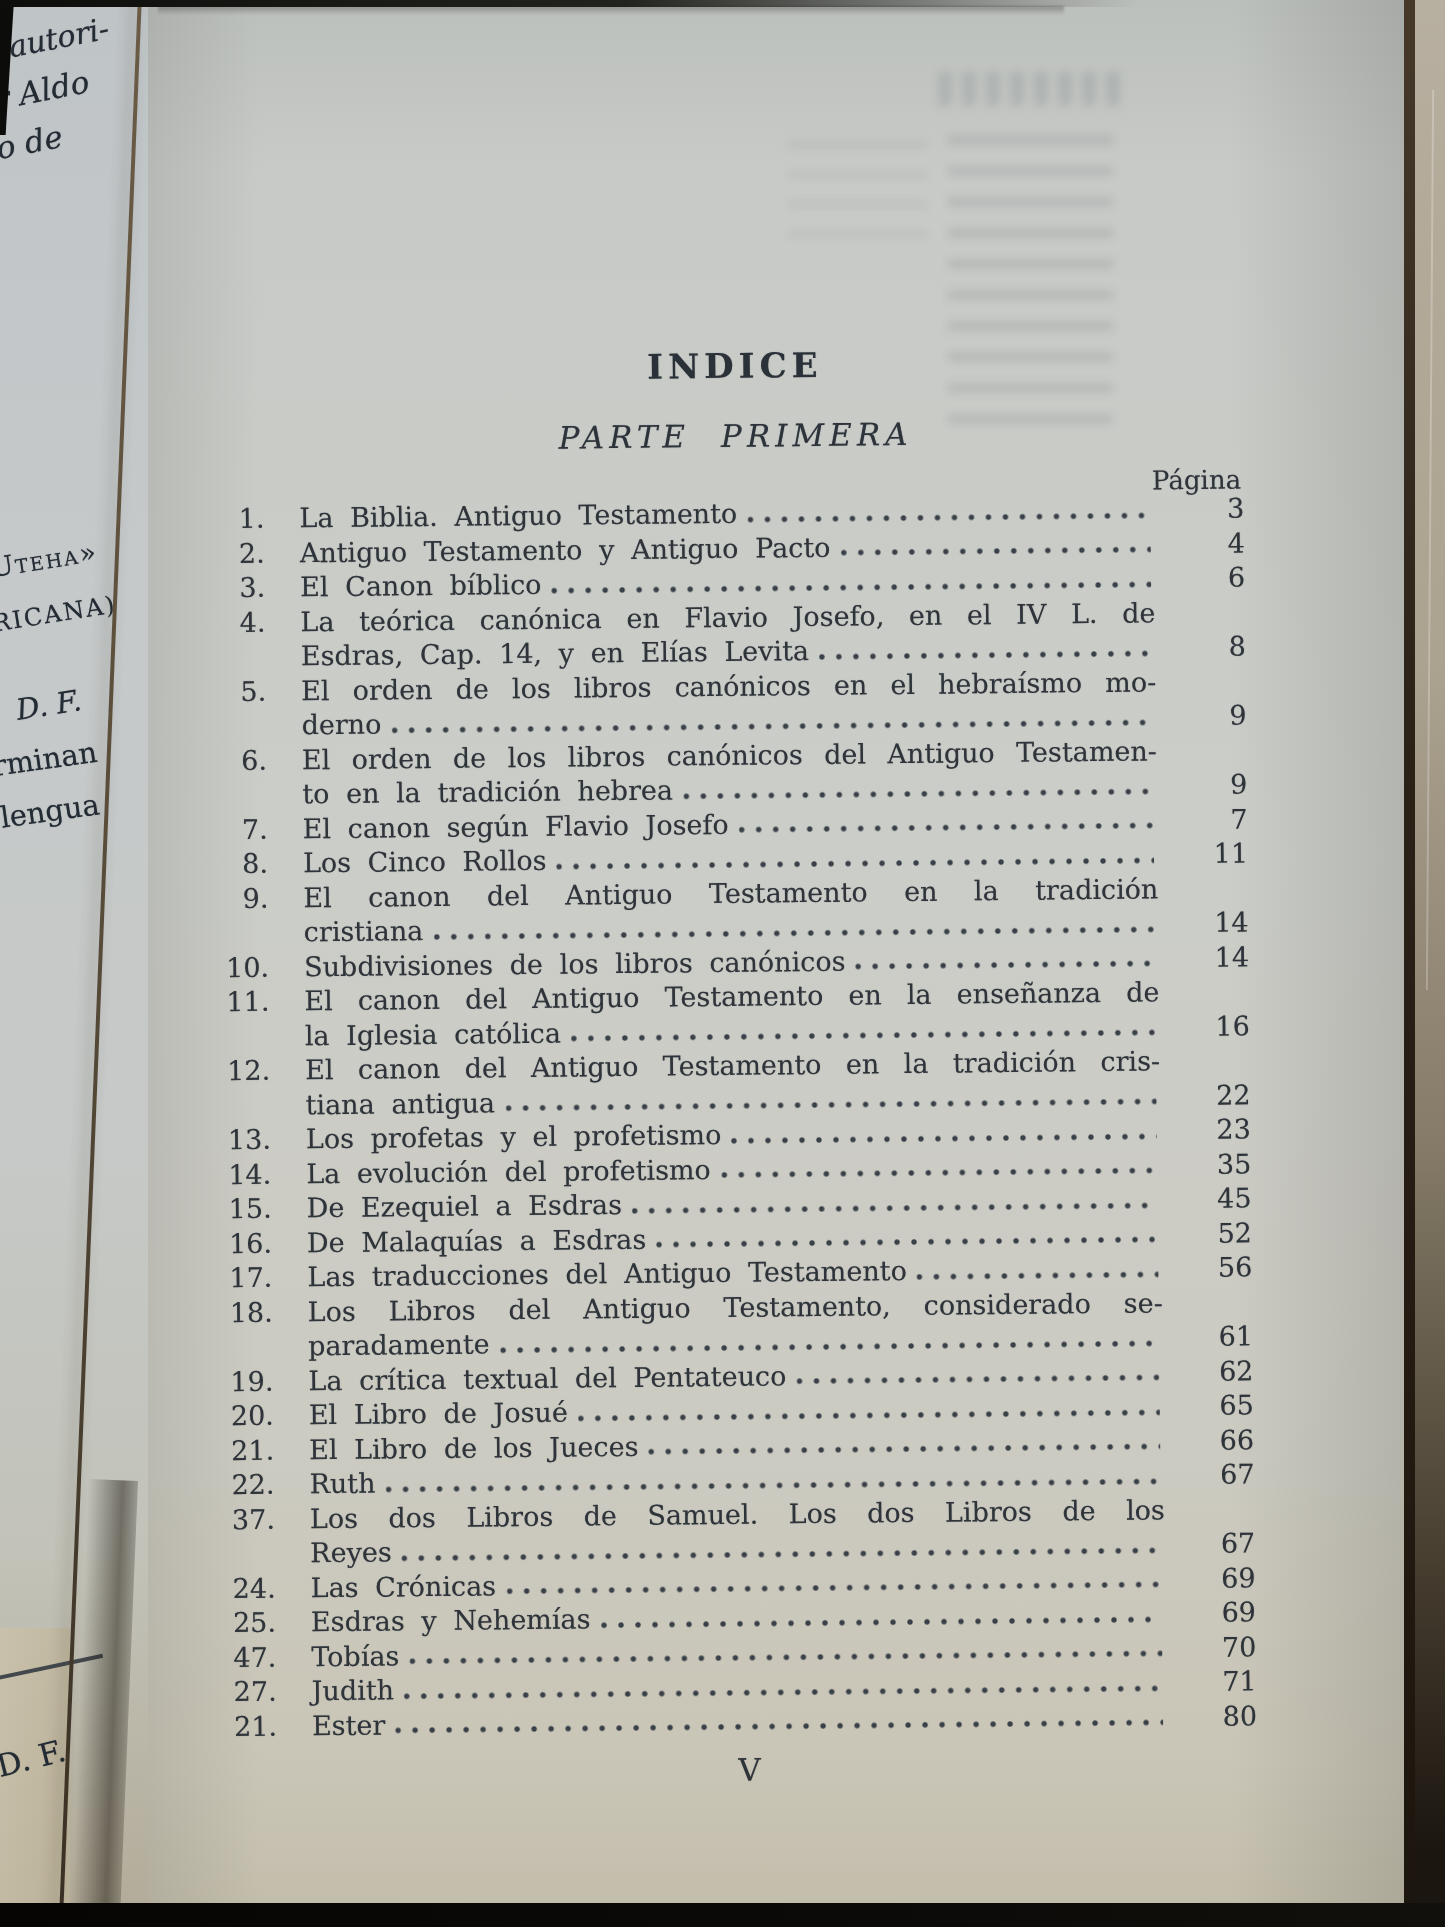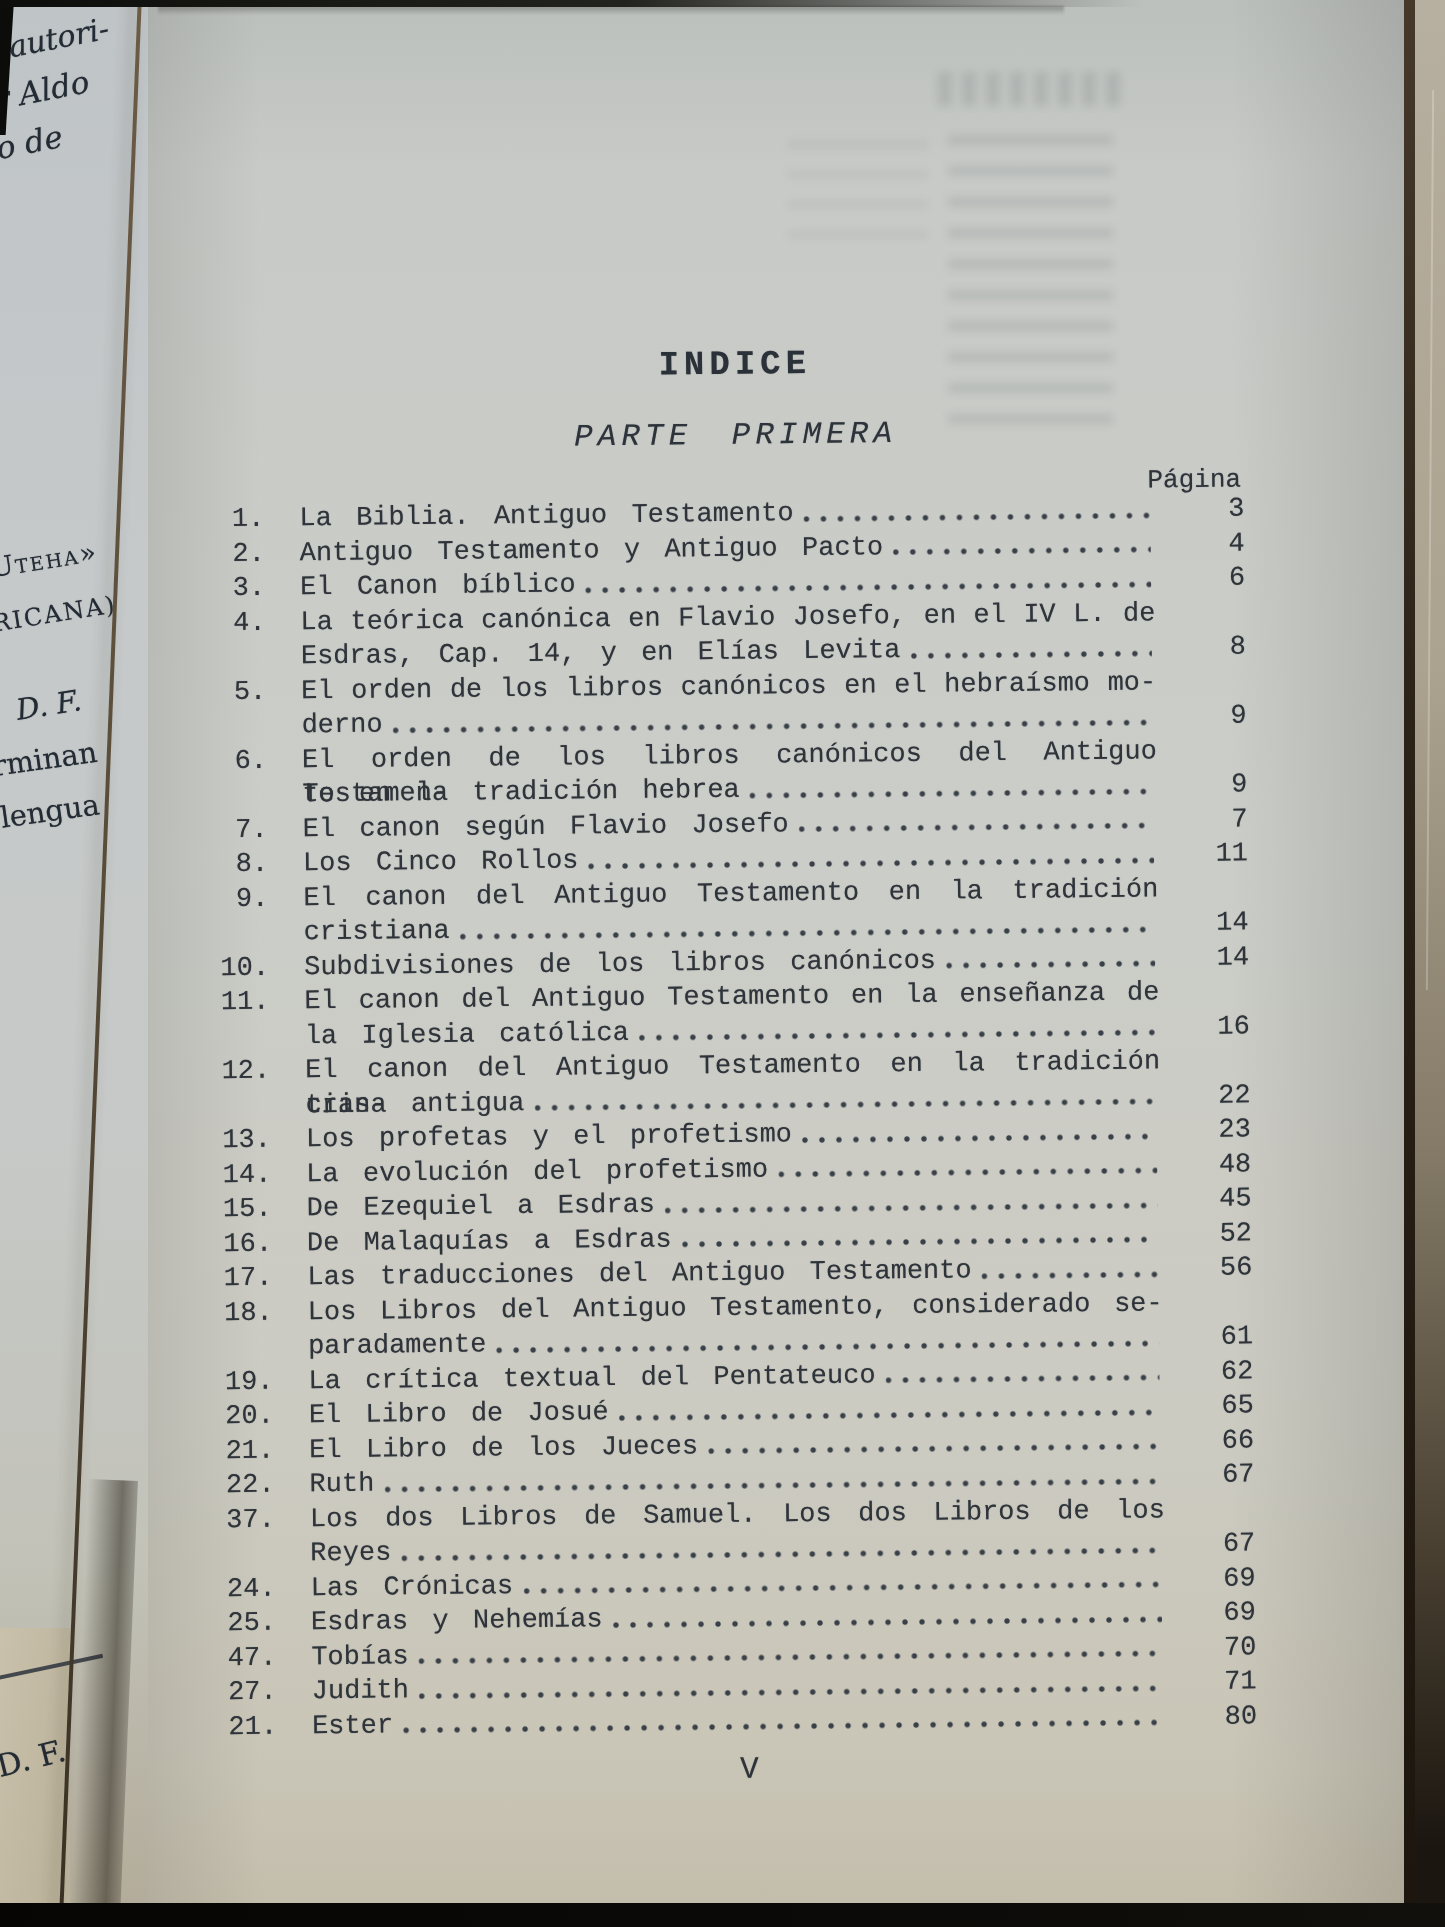--- a/index.html
+++ b/index.html
@@ -48,21 +48,21 @@
   .f5{left:16px;top:688px;font-size:29px;transform:rotate(-9deg);}
   .f6{left:-8px;top:742px;font-size:29px;transform:rotate(-8deg);}
   .f7{left:0px;top:794px;font-size:29px;transform:rotate(-8deg);}
   .f8{left:-4px;top:1740px;font-size:31px;transform:rotate(-14deg);}
 
   
   .page{position:absolute;left:148px;top:0;width:1258px;height:1905px;
     background:
       linear-gradient(90deg,rgba(35,35,30,.10),rgba(35,35,30,0) 9%,rgba(35,35,30,0) 86%,rgba(35,35,30,.14)),
       linear-gradient(180deg,#bcc0bd 0%,#c7cac6 9%,#cbcdc8 45%,#cccbc2 75%,#c9c5b6 93%,#c3bdab 100%);
-    color:#2e343a;font-family:Liberation Mono, monospace;}
+    color:#2e343a;}
   .page-top-shadow{position:absolute;left:10px;top:6px;width:72%;height:9px;
     background:linear-gradient(180deg,rgba(40,42,38,.34),rgba(40,42,38,0));filter:blur(1px);}
 
   
   .ghost{position:absolute;opacity:.5;filter:blur(4px);}
   .g1{left:790px;top:72px;width:190px;height:34px;
     background:repeating-linear-gradient(90deg,rgba(70,78,88,.30) 0 14px,rgba(70,78,88,0) 14px 24px);}
   .g2{left:800px;top:135px;width:165px;height:290px;
     background:repeating-linear-gradient(180deg,rgba(70,78,88,.26) 0 10px,rgba(70,78,88,0) 10px 31px);}
   .g3{left:640px;top:140px;width:140px;height:120px;opacity:.35;
@@ -274,21 +274,21 @@
   </div>
 
   <div class="toc-item">
     <span class="toc-num">14.</span>
     <div class="toc-lines">
             <div class="toc-line last">
               <span class="t">La evolución del profetismo</span>
               <span class="leader"></span>
             </div>
           </div>
-    <span class="toc-page">48</span>
+    <span class="toc-page">35</span>
   </div>
 
   <div class="toc-item">
     <span class="toc-num">15.</span>
     <div class="toc-lines">
             <div class="toc-line last">
               <span class="t">De Ezequiel a Esdras</span>
               <span class="leader"></span>
             </div>
           </div>

